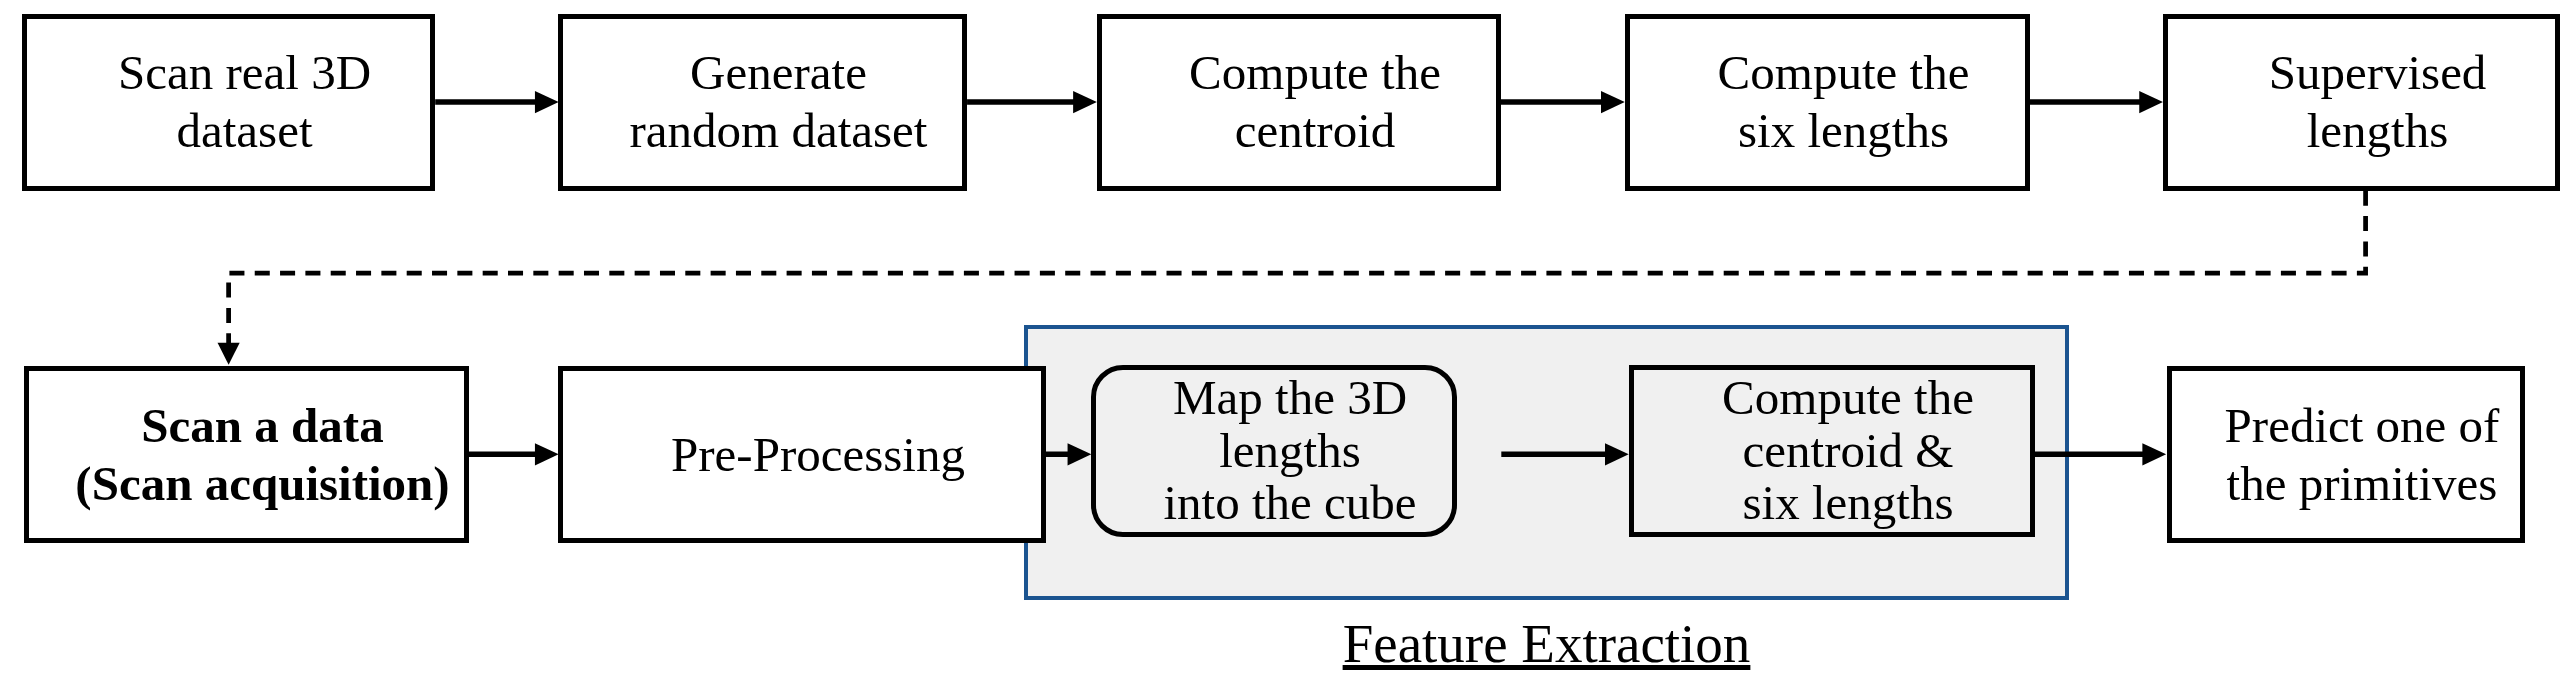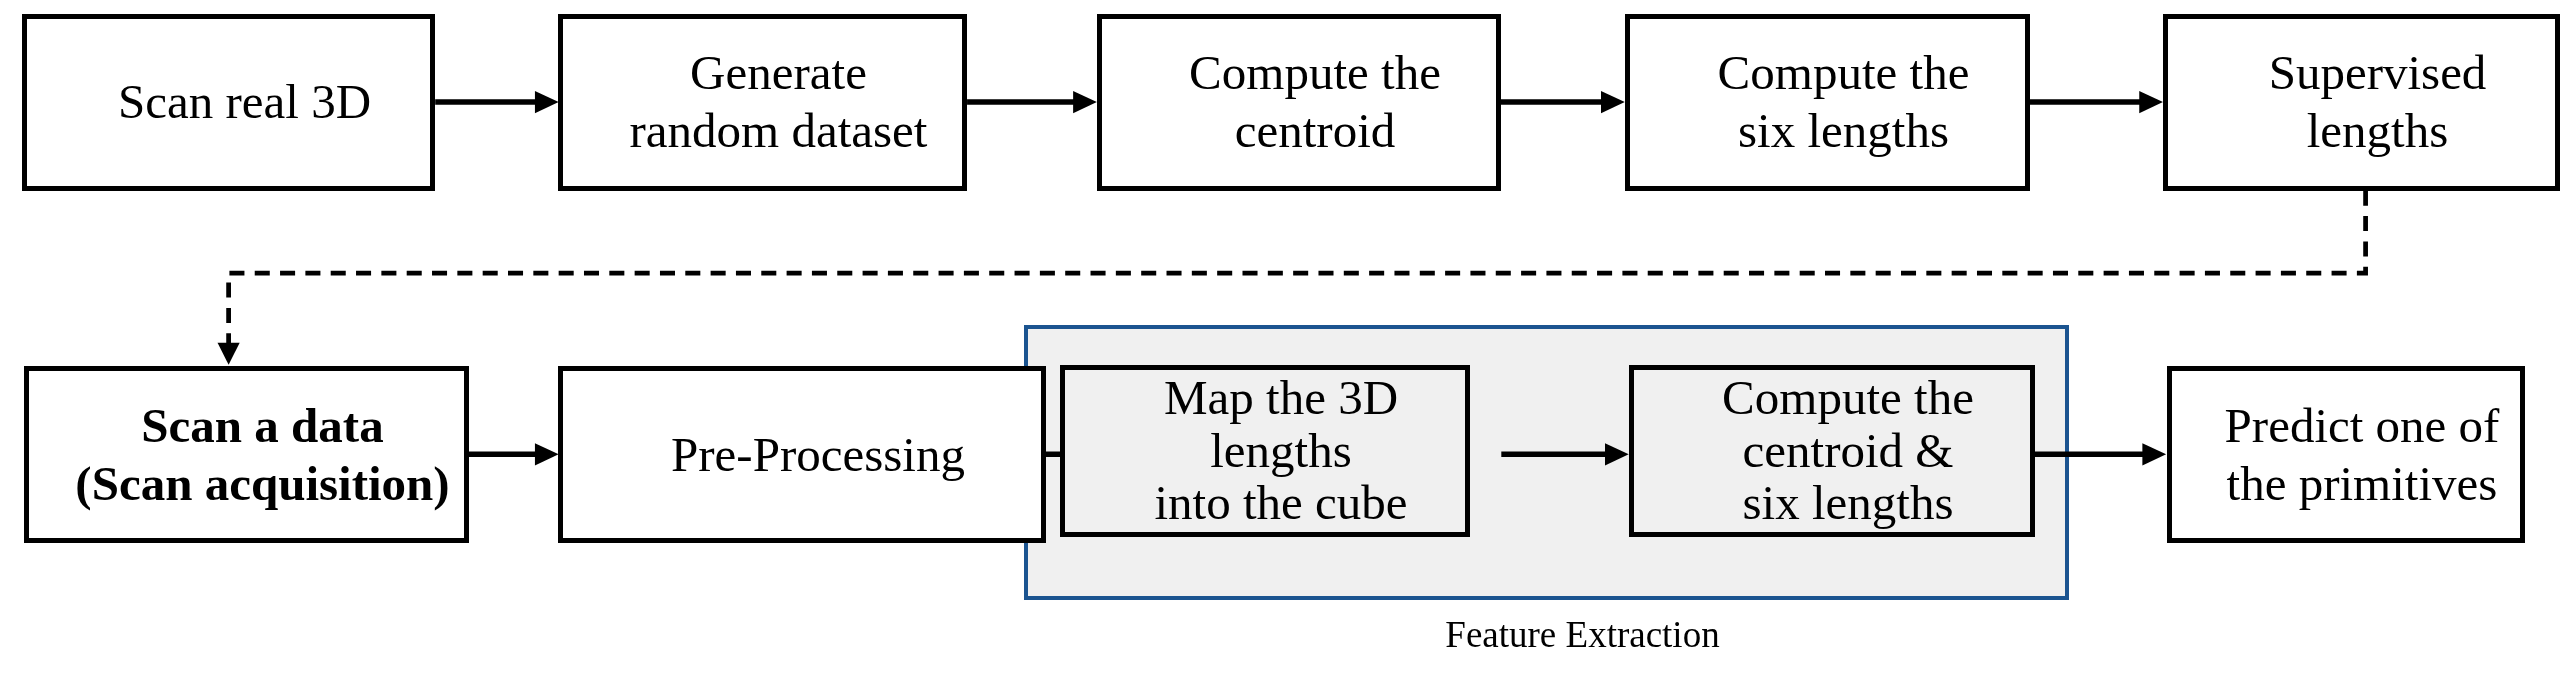--- a/index.html
+++ b/index.html
@@ -46,41 +46,42 @@
   .box.gray { background: var(--group-fill); }
   .group {
     position: absolute;
     left: 1024px; top: 325px;
     width: 1045px; height: 275px;
     border: 4px solid var(--group-border);
     background: var(--group-fill);
   }
   .group-label {
     position: absolute;
-    left: 1060px; top: 616px;
+    left: 1024px; top: 616px;
     width: 1045px;
     text-align: center;
-    font-size: 37px;
+    font-size: 55px;
     line-height: 1;
     white-space: nowrap;
+    text-decoration: underline;
   }
   
   .t { top: 13.5px; height: 177px; }
   .t1 { left: 22px;   width: 413px; }
   .t2 { left: 558px;  width: 409px; text-align: right; }
   .t3 { left: 1097px; width: 404px; }
   .t4 { left: 1625px; width: 405px; }
   .t5 { left: 2163px; width: 397px; justify-content: center; }
   
   .b { top: 366px; height: 177px; }
   .b1 { left: 24px;   width: 445px; font-weight: bold; }
   .b2 { left: 558px;  width: 488px; }
   .b5 { left: 2167px; width: 358px; }
   .i  { top: 365px; height: 172px; }
-  .i1 { left: 1060px; width: 410px; }
+  .i1 { left: 1091px; width: 366px; border-radius: 32px; }
   .i2 { left: 1629px; width: 406px; }
 </style>
 </head>
 <body>
 
 <div class="canvas">
 
   <div class="group"></div>
 
   <svg class="connectors" viewBox="0 0 3253 868" aria-hidden="true">
@@ -120,20 +121,21 @@
     </g>
 
     <g>
       <path class="dashed" d="M 2988 241 L 2988 345 L 288 345 L 288 434"></path>
       <polygon class="arrow-head" points="288,461 274,433 302,433"></polygon>
     </g>
   </svg>
 
   <div class="box t t1">
     <span>Scan real 3D</span>
+    <span>dataset</span>
   </div>
   <div class="box t t2">
     <span>Generate</span>
     <span>random dataset</span>
   </div>
   <div class="box t t3">
     <span>Compute the</span>
     <span>centroid</span>
   </div>
   <div class="box t t4">

